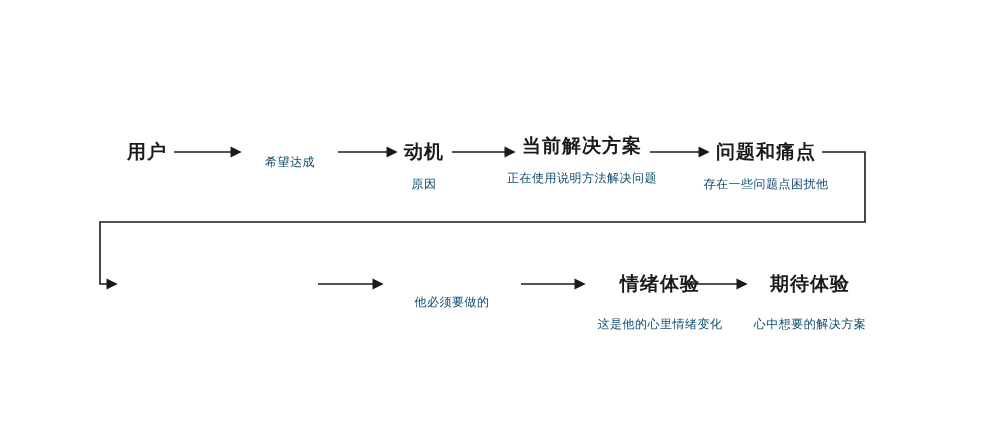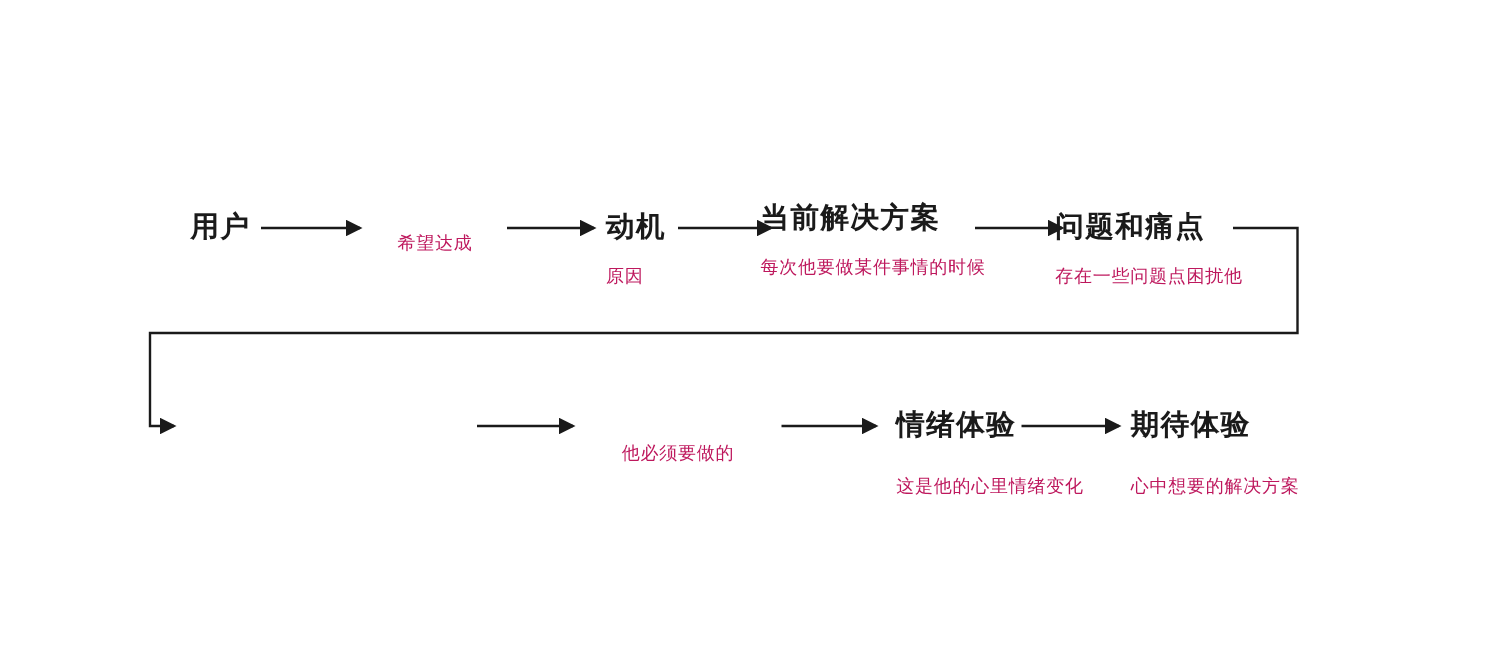--- a/index.html
+++ b/index.html
@@ -20,36 +20,36 @@
     }
     svg.wires {
       position: absolute;
       left: 0;
       top: 0;
       pointer-events: none;
     }
     .node {
       position: absolute;
       transform: translateX(-50%);
-      text-align: left;
+      text-align: center;
       white-space: nowrap;
     }
     .node .label {
       display: block;
       font-size: 19px;
       font-weight: bold;
       color: #1a1a1a;
       letter-spacing: 1px;
       line-height: 22px;
     }
     .node .note {
       display: block;
       margin-top: 14px;
       font-size: 12px;
-      color: #be185d;
+      color: #0c4a6e;
       letter-spacing: 0.5px;
       line-height: 14px;
     }
     .node .note:empty {
       display: none;
     }
     .row2 .note {
       margin-top: 22px;
     }
   </style>
@@ -88,21 +88,21 @@
     <span class="note">希望达成</span>
   </div>
 
   <div class="node row1" style="left:424px; top:141px">
     <span class="label">动机</span>
     <span class="note">原因</span>
   </div>
 
   <div class="node row1" style="left:582px; top:135px">
     <span class="label">当前解决方案</span>
-    <span class="note">每次他要做某件事情的时候</span>
+    <span class="note">正在使用说明方法解决问题</span>
   </div>
 
   <div class="node row1" style="left:766px; top:141px">
     <span class="label">问题和痛点</span>
     <span class="note">存在一些问题点困扰他</span>
   </div>
 
 
   <div class="node row2" style="left:452px; top:273px">
     <span class="note">他必须要做的</span>

